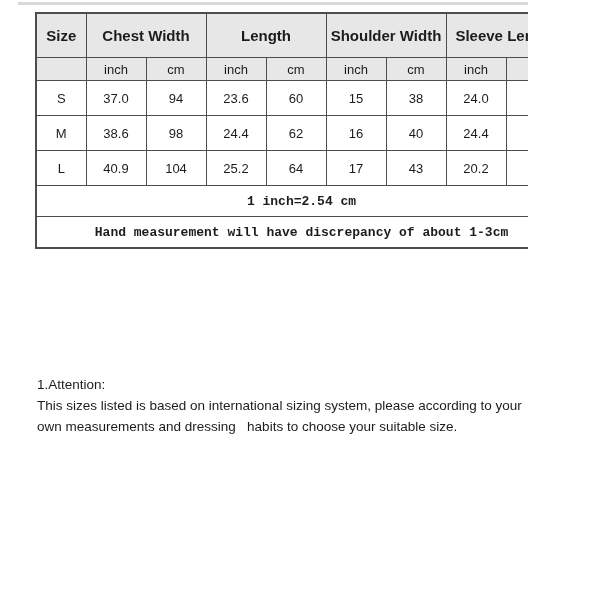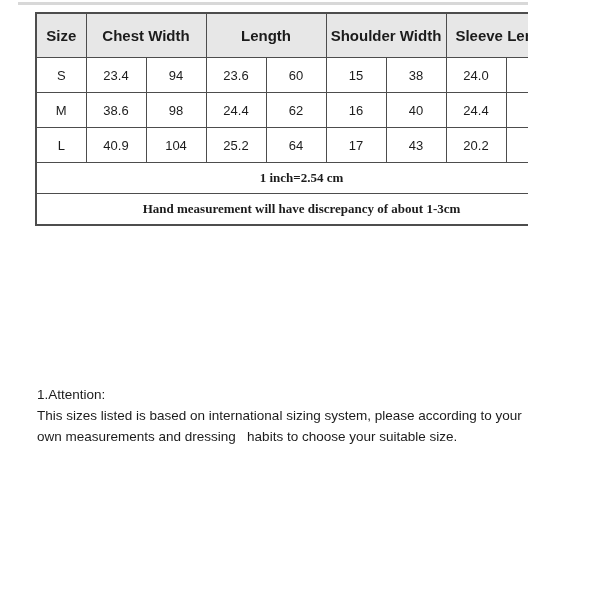--- a/index.html
+++ b/index.html
@@ -53,37 +53,37 @@
     font-size: 13px;
     font-weight: normal;
     height: 22px;
   }
   tbody td {
     font-size: 13px;
     height: 34px;
     background: #ffffff;
   }
   tfoot td {
-    font-family: Liberation Serif, serif;
+    font-family: Liberation Mono, monospace;
     font-weight: bold;
     font-size: 13px;
     height: 30px;
     background: #ffffff;
   }
   .notes {
     position: absolute;
     left: 37px;
     top: 326px;
     width: 545px;
     font-size: 13.5px;
     line-height: 21px;
     white-space: pre-wrap;
   }
   .notes p {
-    margin: 16px 0 6px 0;
+    margin: 6px 0 6px 0;
   }
 </style>
 </head>
 <body>
 
 <div class="canvas">
 
   <div class="top-strip"></div>
 
   <table class="size-chart">
@@ -99,25 +99,36 @@
         <col style="width:61px">
     </colgroup>
     <thead>
       <tr class="main-head">
         <th>Size</th>
         <th colspan="2">Chest Width</th>
         <th colspan="2">Length</th>
         <th colspan="2">Shoulder Width</th>
         <th colspan="2">Sleeve Length</th>
       </tr>
+      <tr class="unit-head">
+        <th></th>
+        <th>inch</th>
+        <th>cm</th>
+        <th>inch</th>
+        <th>cm</th>
+        <th>inch</th>
+        <th>cm</th>
+        <th>inch</th>
+        <th>cm</th>
+      </tr>
     </thead>
     <tbody>
       <tr>
         <td>S</td>
-        <td>23.4</td>
+        <td>37.0</td>
         <td>94</td>
         <td>23.6</td>
         <td>60</td>
         <td>15</td>
         <td>38</td>
         <td>24.0</td>
         <td>61</td>
       </tr>
       <tr>
         <td>M</td>

